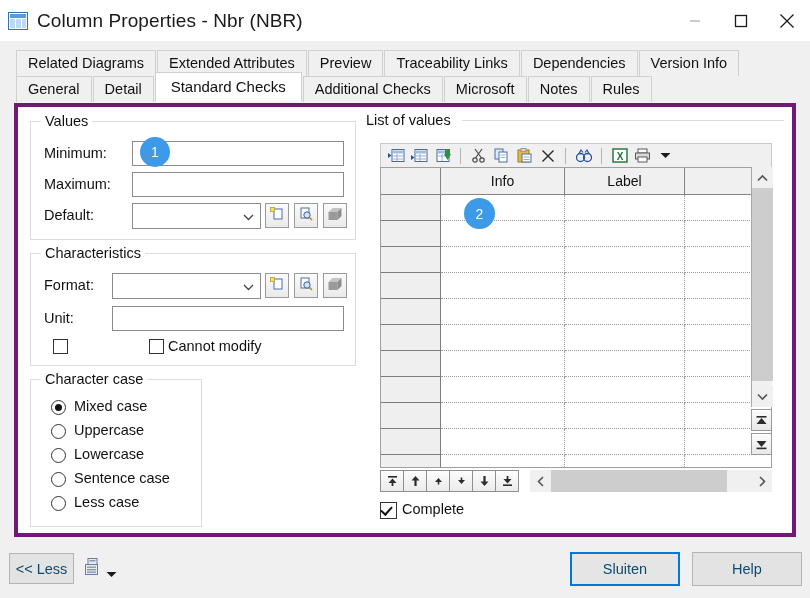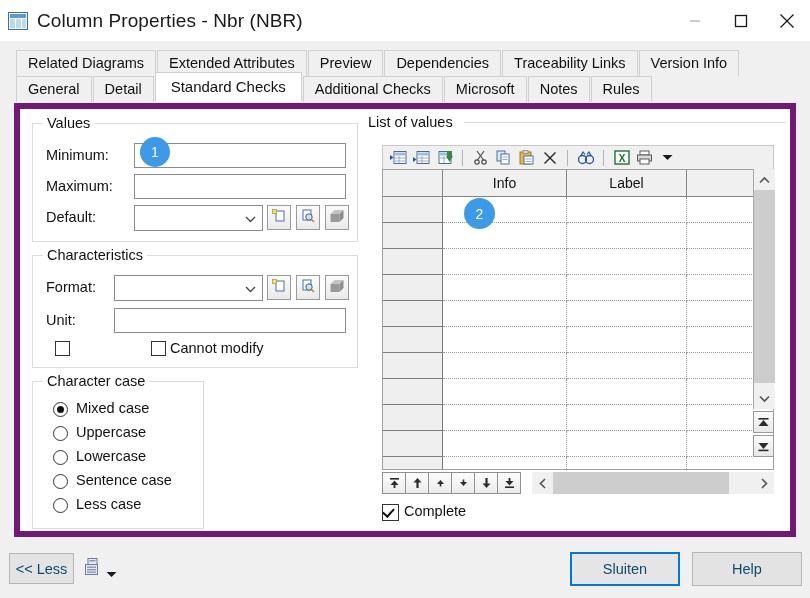--- a/index.html
+++ b/index.html
@@ -70,21 +70,21 @@
     margin-top: -4px;
     padding: 0 15px;
     z-index: 3; position: relative;
     font-size: 15px;
   }
 
   
   .page {
     position: absolute; left: 14px; top: 103px; width: 782px; height: 434px;
     background: #ffffff;
-    border: 6px solid #701a75;
+    border: 4px solid #701a75;
     box-sizing: border-box;
   }
 
   
   .group {
     position: absolute;
     border: 1px solid #dcdcdc;
     box-sizing: border-box;
   }
   .group > .legend {
@@ -236,22 +236,22 @@
         </svg>
     </div>
   </div>
 </div>
 
 <div class="tabs-area">
   <div class="tabrow row1">
     <div class="tab">Related Diagrams</div>
     <div class="tab">Extended Attributes</div>
     <div class="tab">Preview</div>
+    <div class="tab">Traceability Links</div>
     <div class="tab">Dependencies</div>
-    <div class="tab">Traceability Links</div>
     <div class="tab">Version Info</div>
   </div>
   <div class="tabrow row2">
     <div class="tab">General</div>
     <div class="tab">Detail</div>
     <div class="tab active">Standard Checks</div>
     <div class="tab">Additional Checks</div>
     <div class="tab">Microsoft</div>
     <div class="tab">Notes</div>
     <div class="tab">Rules</div>

